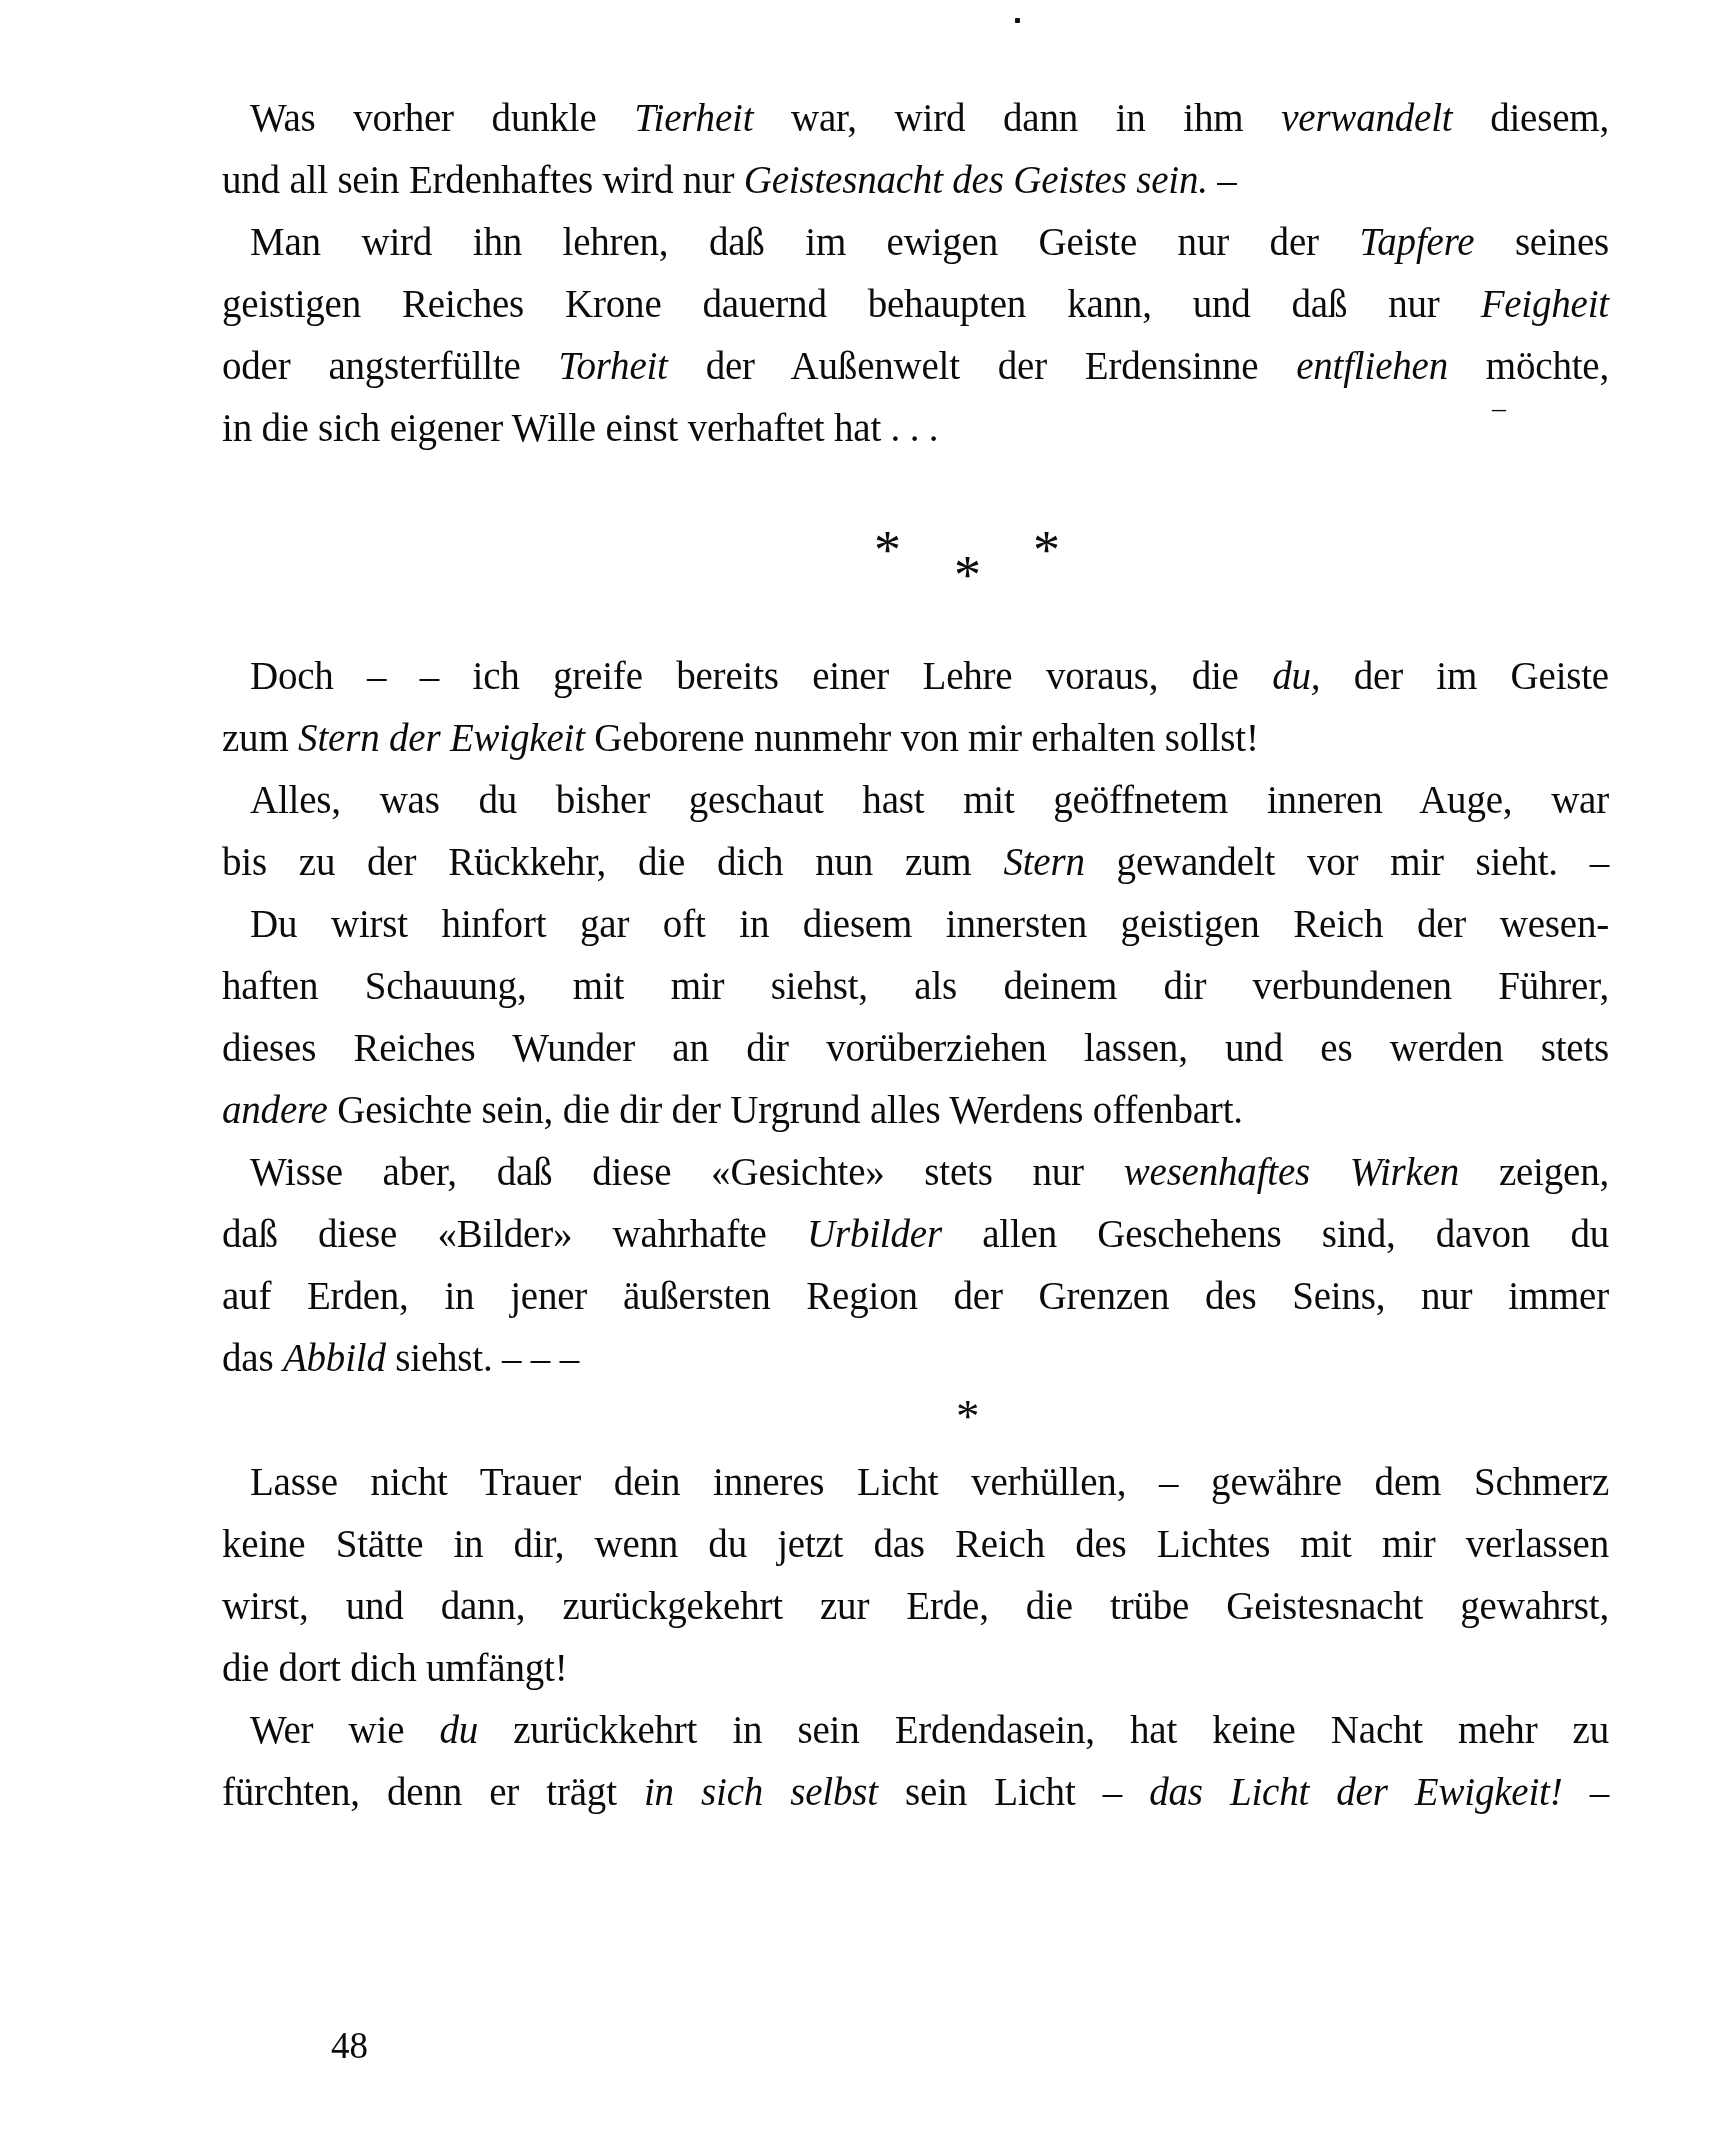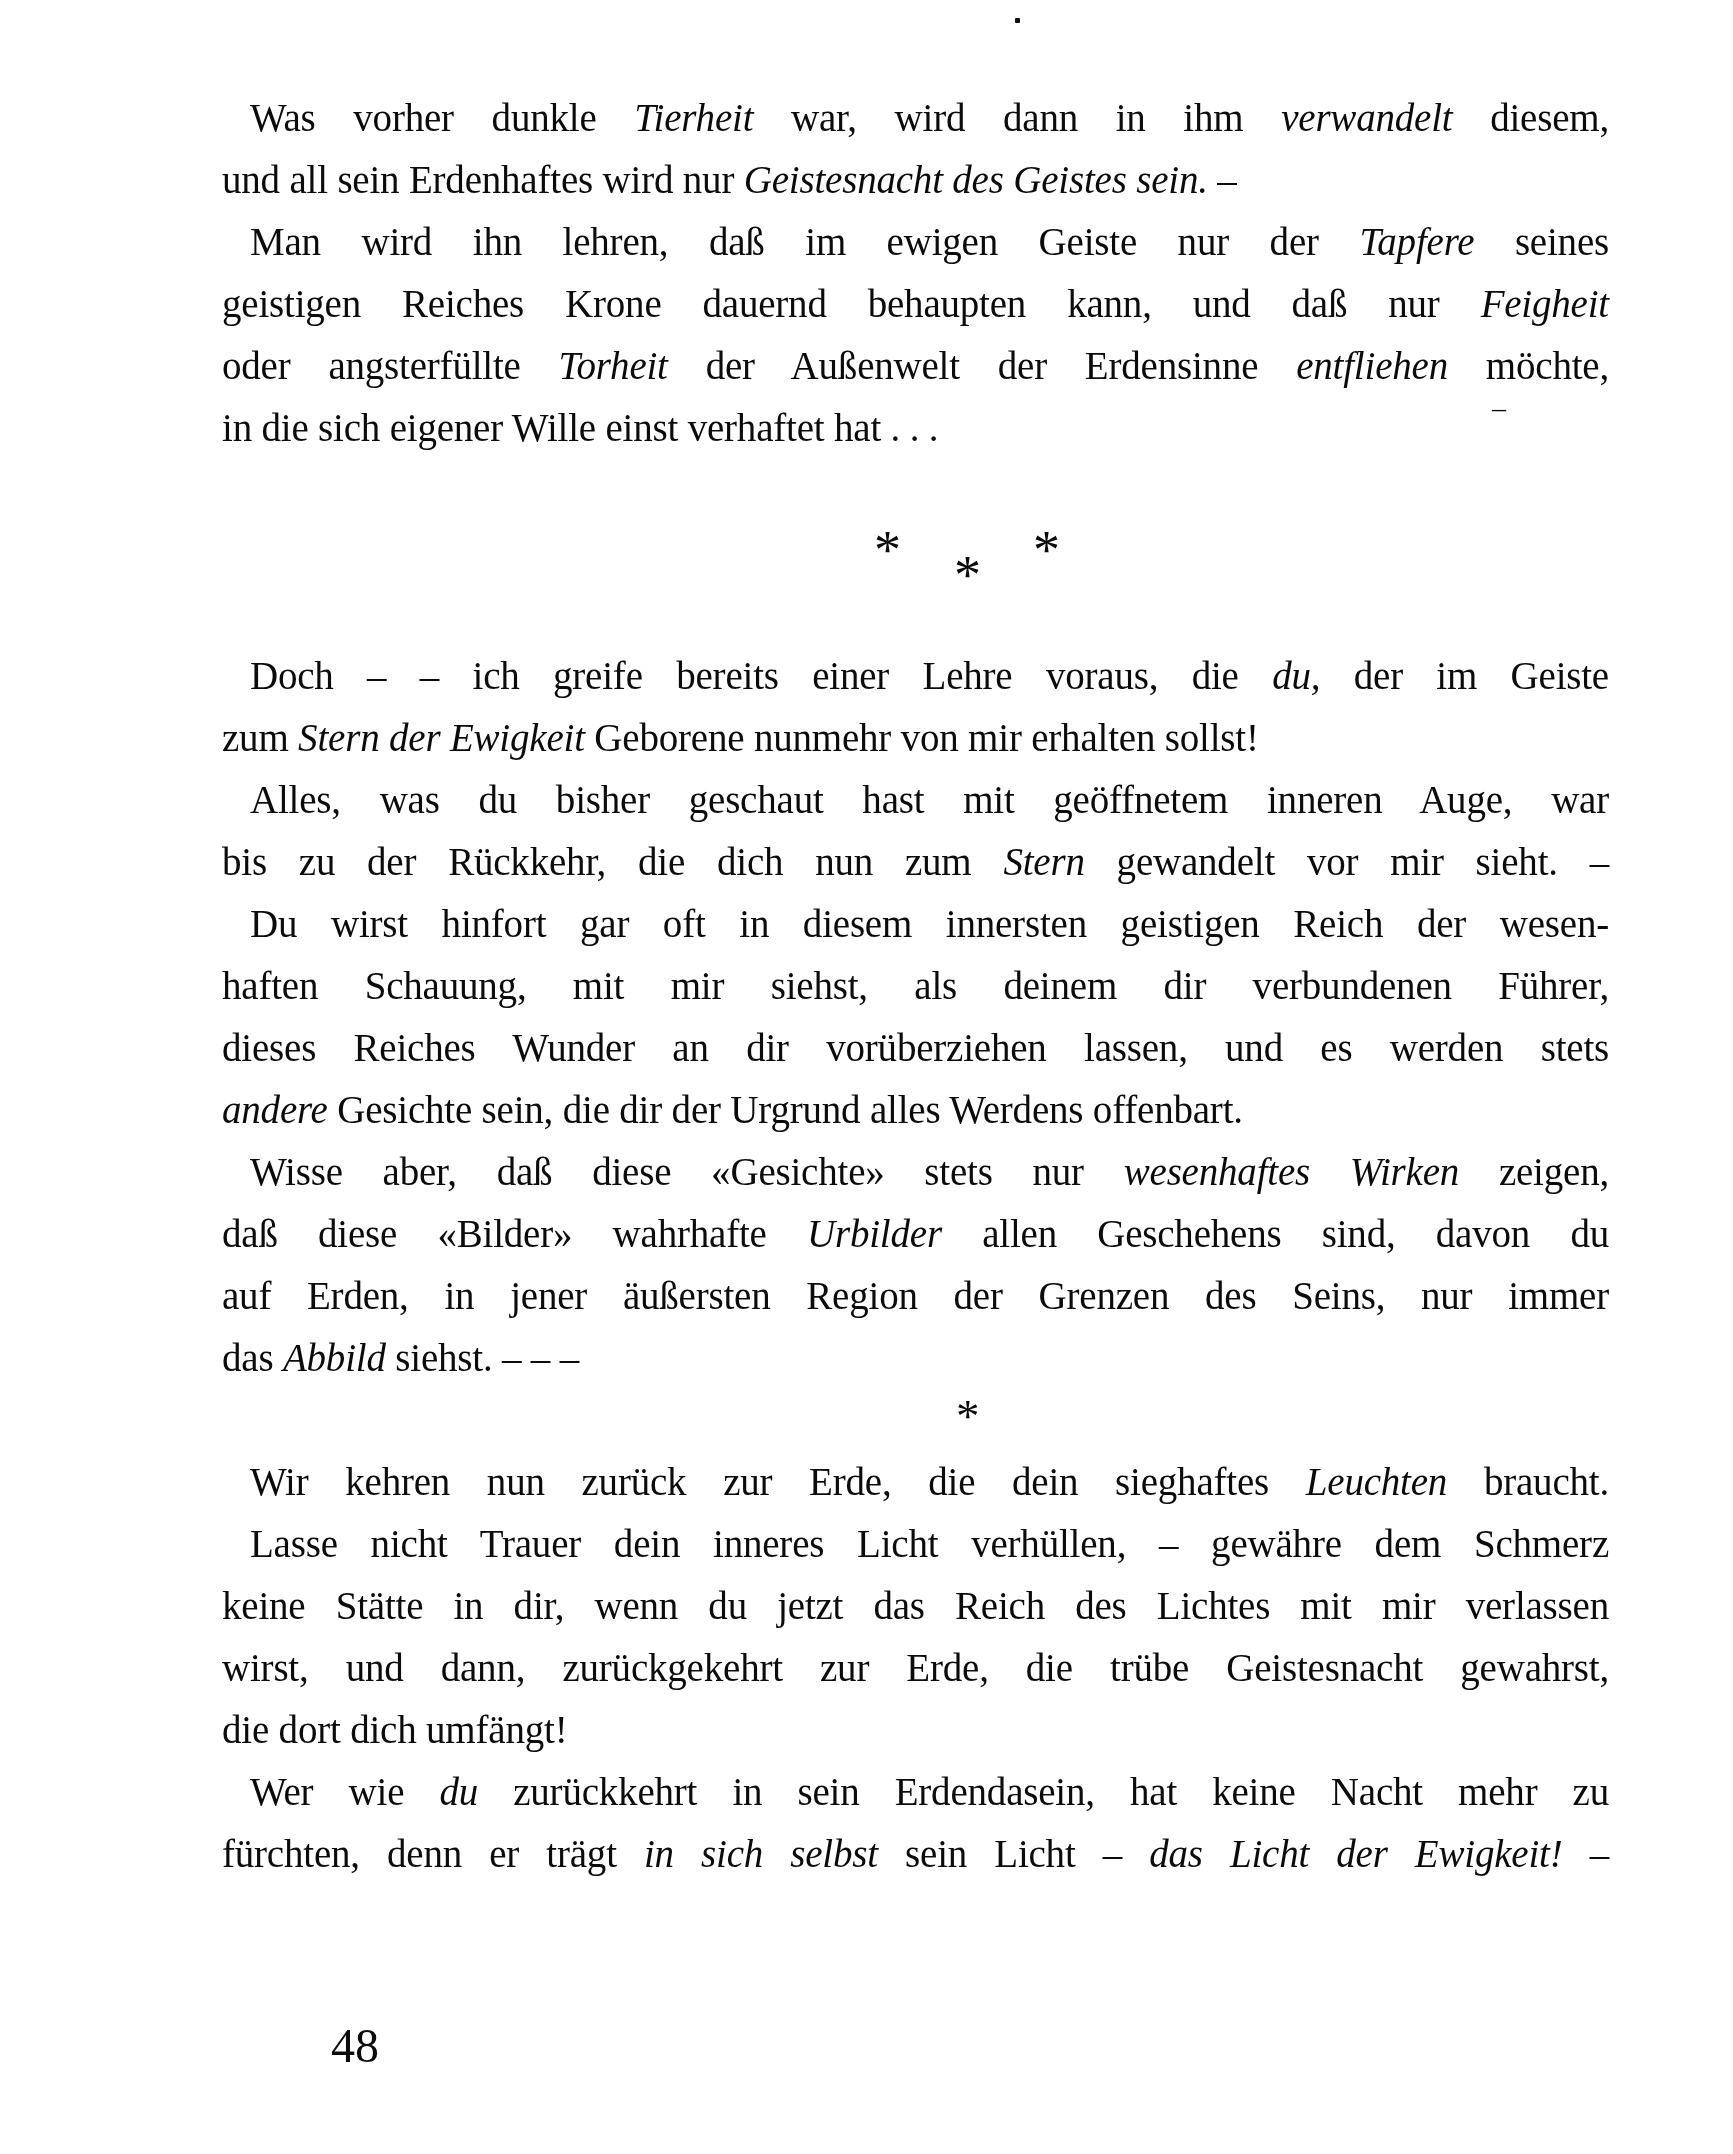--- a/index.html
+++ b/index.html
@@ -36,21 +36,21 @@
     font-size:54px;
     line-height:54px;
   }
   .sep.stars3 .s1{left:652px;top:1.9px;}
   .sep.stars3 .s2{left:732px;top:27px;}
   .sep.stars3 .s3{left:811px;top:1.9px;}
   .sep.star1 .s1{left:734px;top:0px;font-size:47px;}
   .page-number{
     position:absolute;
     left:331px;top:2024px;
-    font-size:48px;
+    font-size:37px;
     line-height:44px;
   }
   .artifact-dot{
     position:absolute;
     left:1015px;top:18px;
     width:4.7px;height:4.7px;
     background:#111;
     border-radius:0.9px;
   }
   .artifact-dash{
@@ -88,21 +88,20 @@
       <div class="line j"><span>haften Schauung, mit mir siehst, als deinem dir verbundenen Führer,</span></div>
       <div class="line j"><span>dieses Reiches Wunder an dir vorüberziehen lassen, und es werden stets</span></div>
       <div class="line"><i>andere</i><span> Gesichte sein, die dir der Urgrund alles Werdens offenbart.</span></div>
       <div class="line j indent"><span>Wisse aber, daß diese «Gesichte» stets nur </span><i>wesenhaftes Wirken</i><span> zeigen,</span></div>
       <div class="line j"><span>daß diese «Bilder» wahrhafte </span><i>Urbilder</i><span> allen Geschehens sind, davon du</span></div>
       <div class="line j"><span>auf Erden, in jener äußersten Region der Grenzen des Seins, nur immer</span></div>
       <div class="line"><span>das </span><i>Abbild</i><span> siehst. – – –</span></div>
       <div class="line sep star1">
         <span class="s1">*</span>
       </div>
-      <div class="line j indent"><span>Wir kehren nun zurück zur Erde, die dein sieghaftes </span><i>Leuchten</i><span> braucht.</span></div>
       <div class="line j indent"><span>Lasse nicht Trauer dein inneres Licht verhüllen, – gewähre dem Schmerz</span></div>
       <div class="line j"><span>keine Stätte in dir, wenn du jetzt das Reich des Lichtes mit mir verlassen</span></div>
       <div class="line j"><span>wirst, und dann, zurückgekehrt zur Erde, die trübe Geistesnacht gewahrst,</span></div>
       <div class="line"><span>die dort dich umfängt!</span></div>
       <div class="line j indent"><span>Wer wie </span><i>du</i><span> zurückkehrt in sein Erdendasein, hat keine Nacht mehr zu</span></div>
       <div class="line j"><span>fürchten, denn er trägt </span><i>in sich selbst</i><span> sein Licht – </span><i>das Licht der Ewigkeit!</i><span> –</span></div>
     </div>
   <div class="page-number">48</div>
 </div>
 

